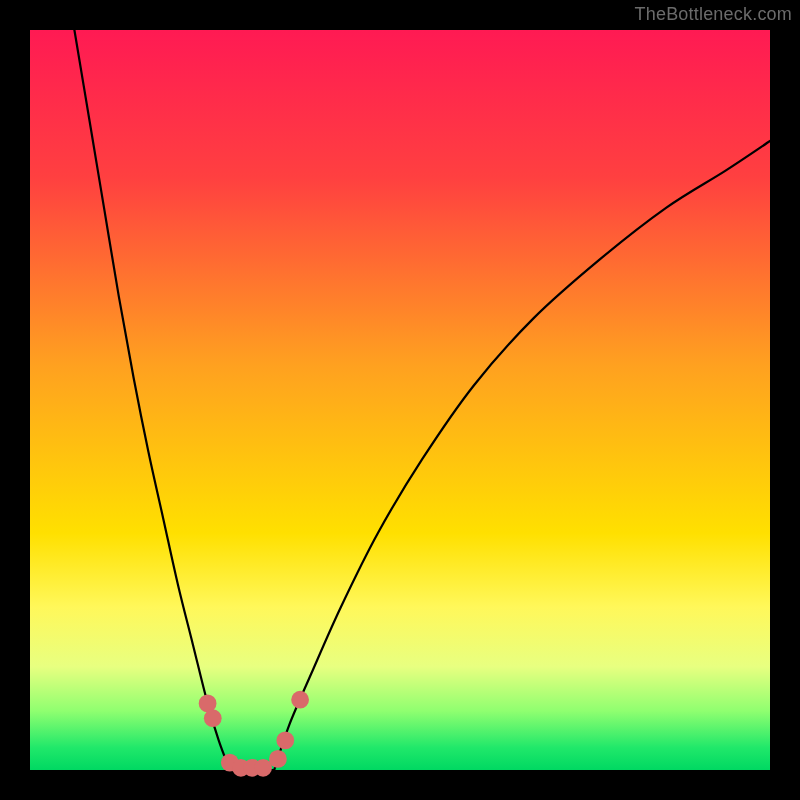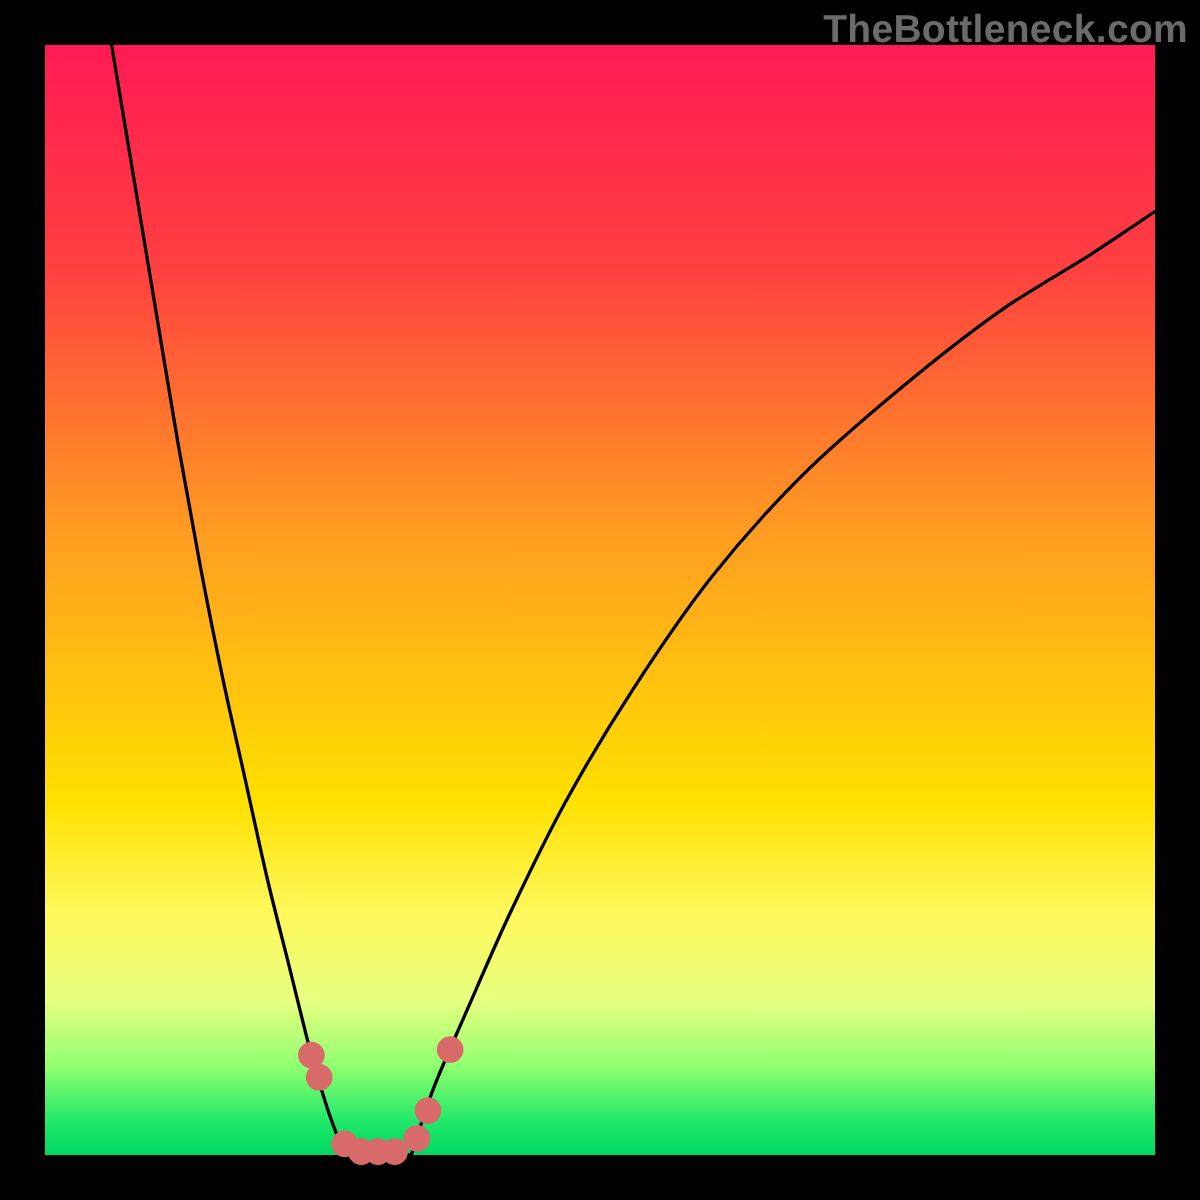--- a/index.html
+++ b/index.html
@@ -24,22 +24,22 @@
     left: 0;
     top: 0;
     width: 740px;
     height: 740px;
   }
   .watermark {
     position: absolute;
     top: 4px;
     right: 8px;
     color: #6b6b6b;
-    font-size: 26px;
-    font-weight: 700;
+    font-size: 18px;
+    font-weight: 400;
     letter-spacing: 0.2px;
     user-select: none;
   }
   svg.curves {
     position: absolute;
     left: 30px;
     top: 30px;
     width: 740px;
     height: 740px;
     overflow: visible;

